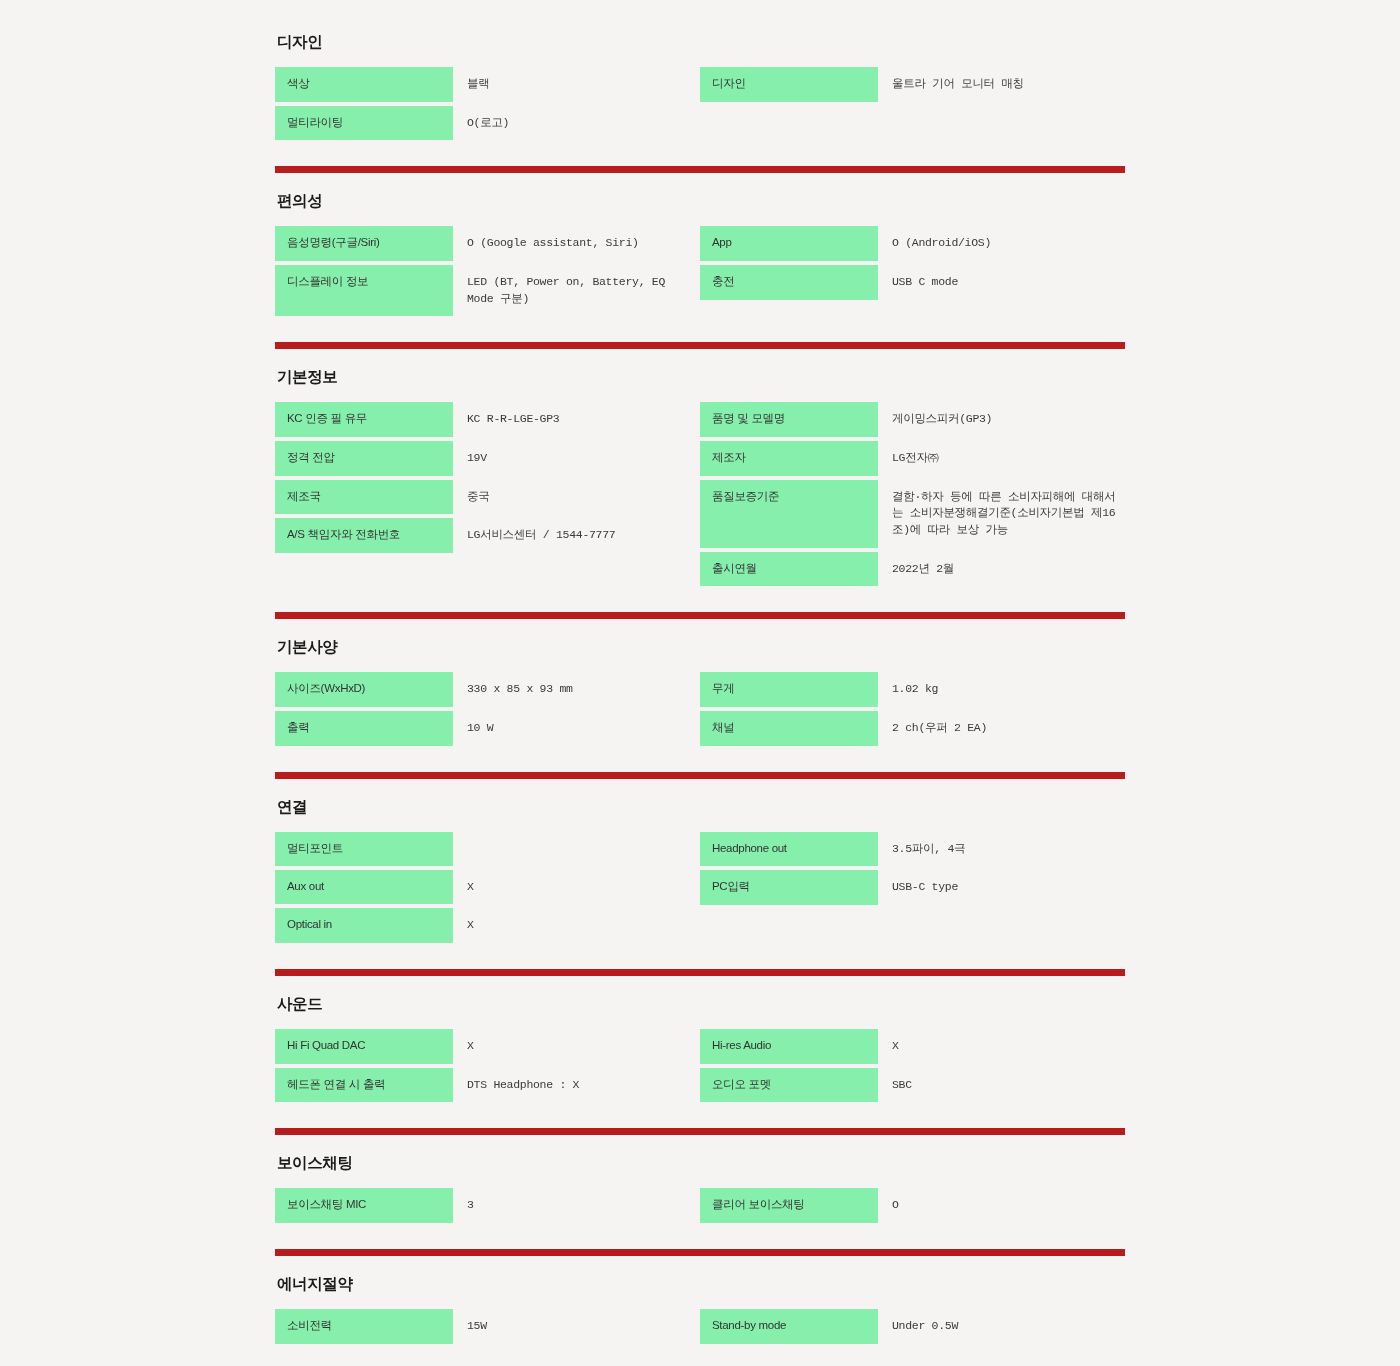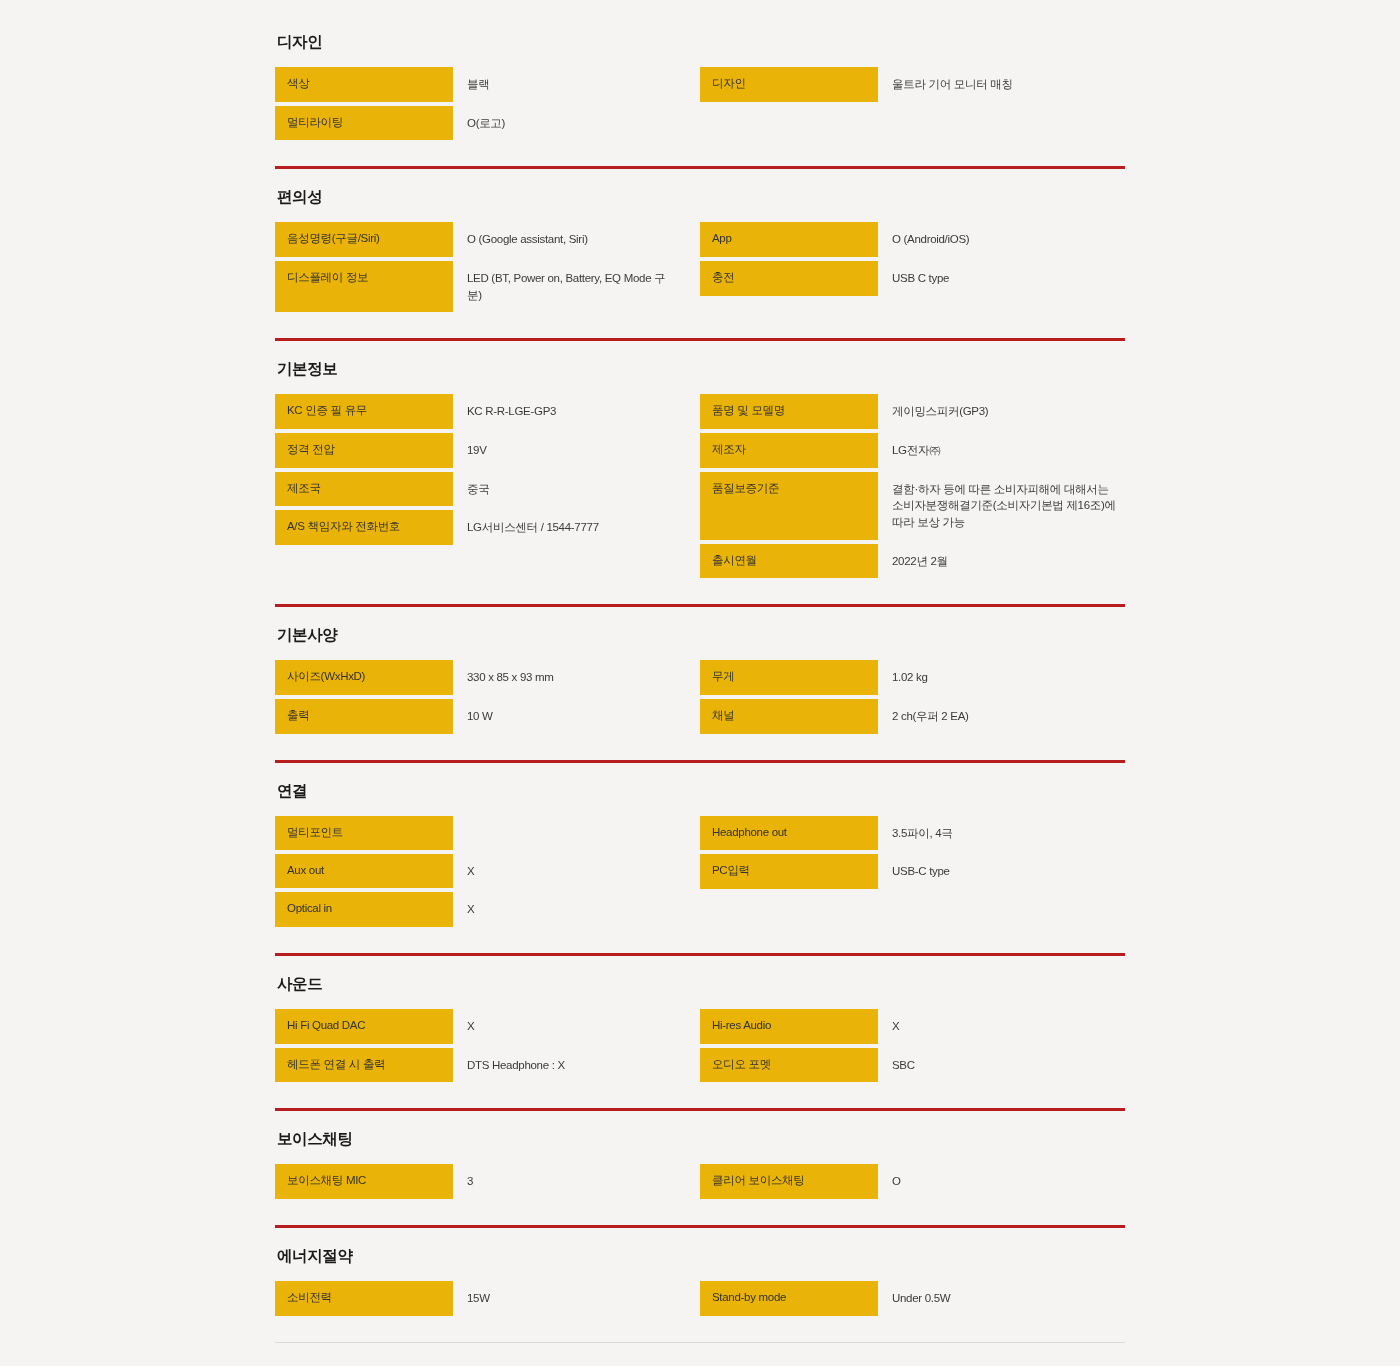--- a/index.html
+++ b/index.html
@@ -18,21 +18,21 @@
     box-sizing: border-box;
   }
   .spec-wrap {
     width: 850px;
     margin: 0 auto;
     padding-top: 14px;
     box-sizing: border-box;
   }
   .section {
     padding: 0 0 0 0;
-    border-bottom: 3px solid #b91c1c;
+    border-bottom: 7px solid #b91c1c;
   }
   .section:last-of-type {
     border-bottom: 1px solid #ddd9d5;
   }
   .section-title {
     font-size: 15.5px;
     font-weight: bold;
     color: #1a1a1a;
     letter-spacing: -0.4px;
     margin: 0;
@@ -50,37 +50,38 @@
   .col.left { padding-right: 15px; }
   .row {
     display: flex;
     align-items: stretch;
     margin-bottom: 4px;
     min-height: 34px;
   }
   .cell-label {
     width: 178px;
     flex: 0 0 178px;
-    background: #eab308;
+    background: #86efac;
     font-size: 11.5px;
     color: #333;
     letter-spacing: -0.3px;
     padding: 9px 12px 9px 12px;
     box-sizing: border-box;
     line-height: 1.35;
   }
   .cell-value {
     flex: 1 1 auto;
     font-size: 11.5px;
     color: #3a3a3a;
     letter-spacing: -0.3px;
     padding: 9px 8px 9px 14px;
     box-sizing: border-box;
     line-height: 1.45;
     background: transparent;
+    font-family: Liberation Mono, monospace;
   }
 </style>
 </head>
 <body>
 
 <div class="page">
   <div class="spec-wrap" id="spec-root">
       <div class="section">
         <h3 class="section-title">디자인</h3>
         <div class="grid">
@@ -119,21 +120,21 @@
               <div class="cell-value">LED (BT, Power on, Battery, EQ Mode 구분)</div>
             </div>
           </div>
           <div class="col right">
             <div class="row">
               <div class="cell-label">App</div>
               <div class="cell-value">O (Android/iOS)</div>
             </div>
             <div class="row">
               <div class="cell-label">충전</div>
-              <div class="cell-value">USB C type</div>
+              <div class="cell-value">USB C mode</div>
             </div>
           </div>
         </div>
       </div>
       <div class="section">
         <h3 class="section-title">기본정보</h3>
         <div class="grid">
           <div class="col left">
             <div class="row">
               <div class="cell-label">KC 인증 필 유무</div>

